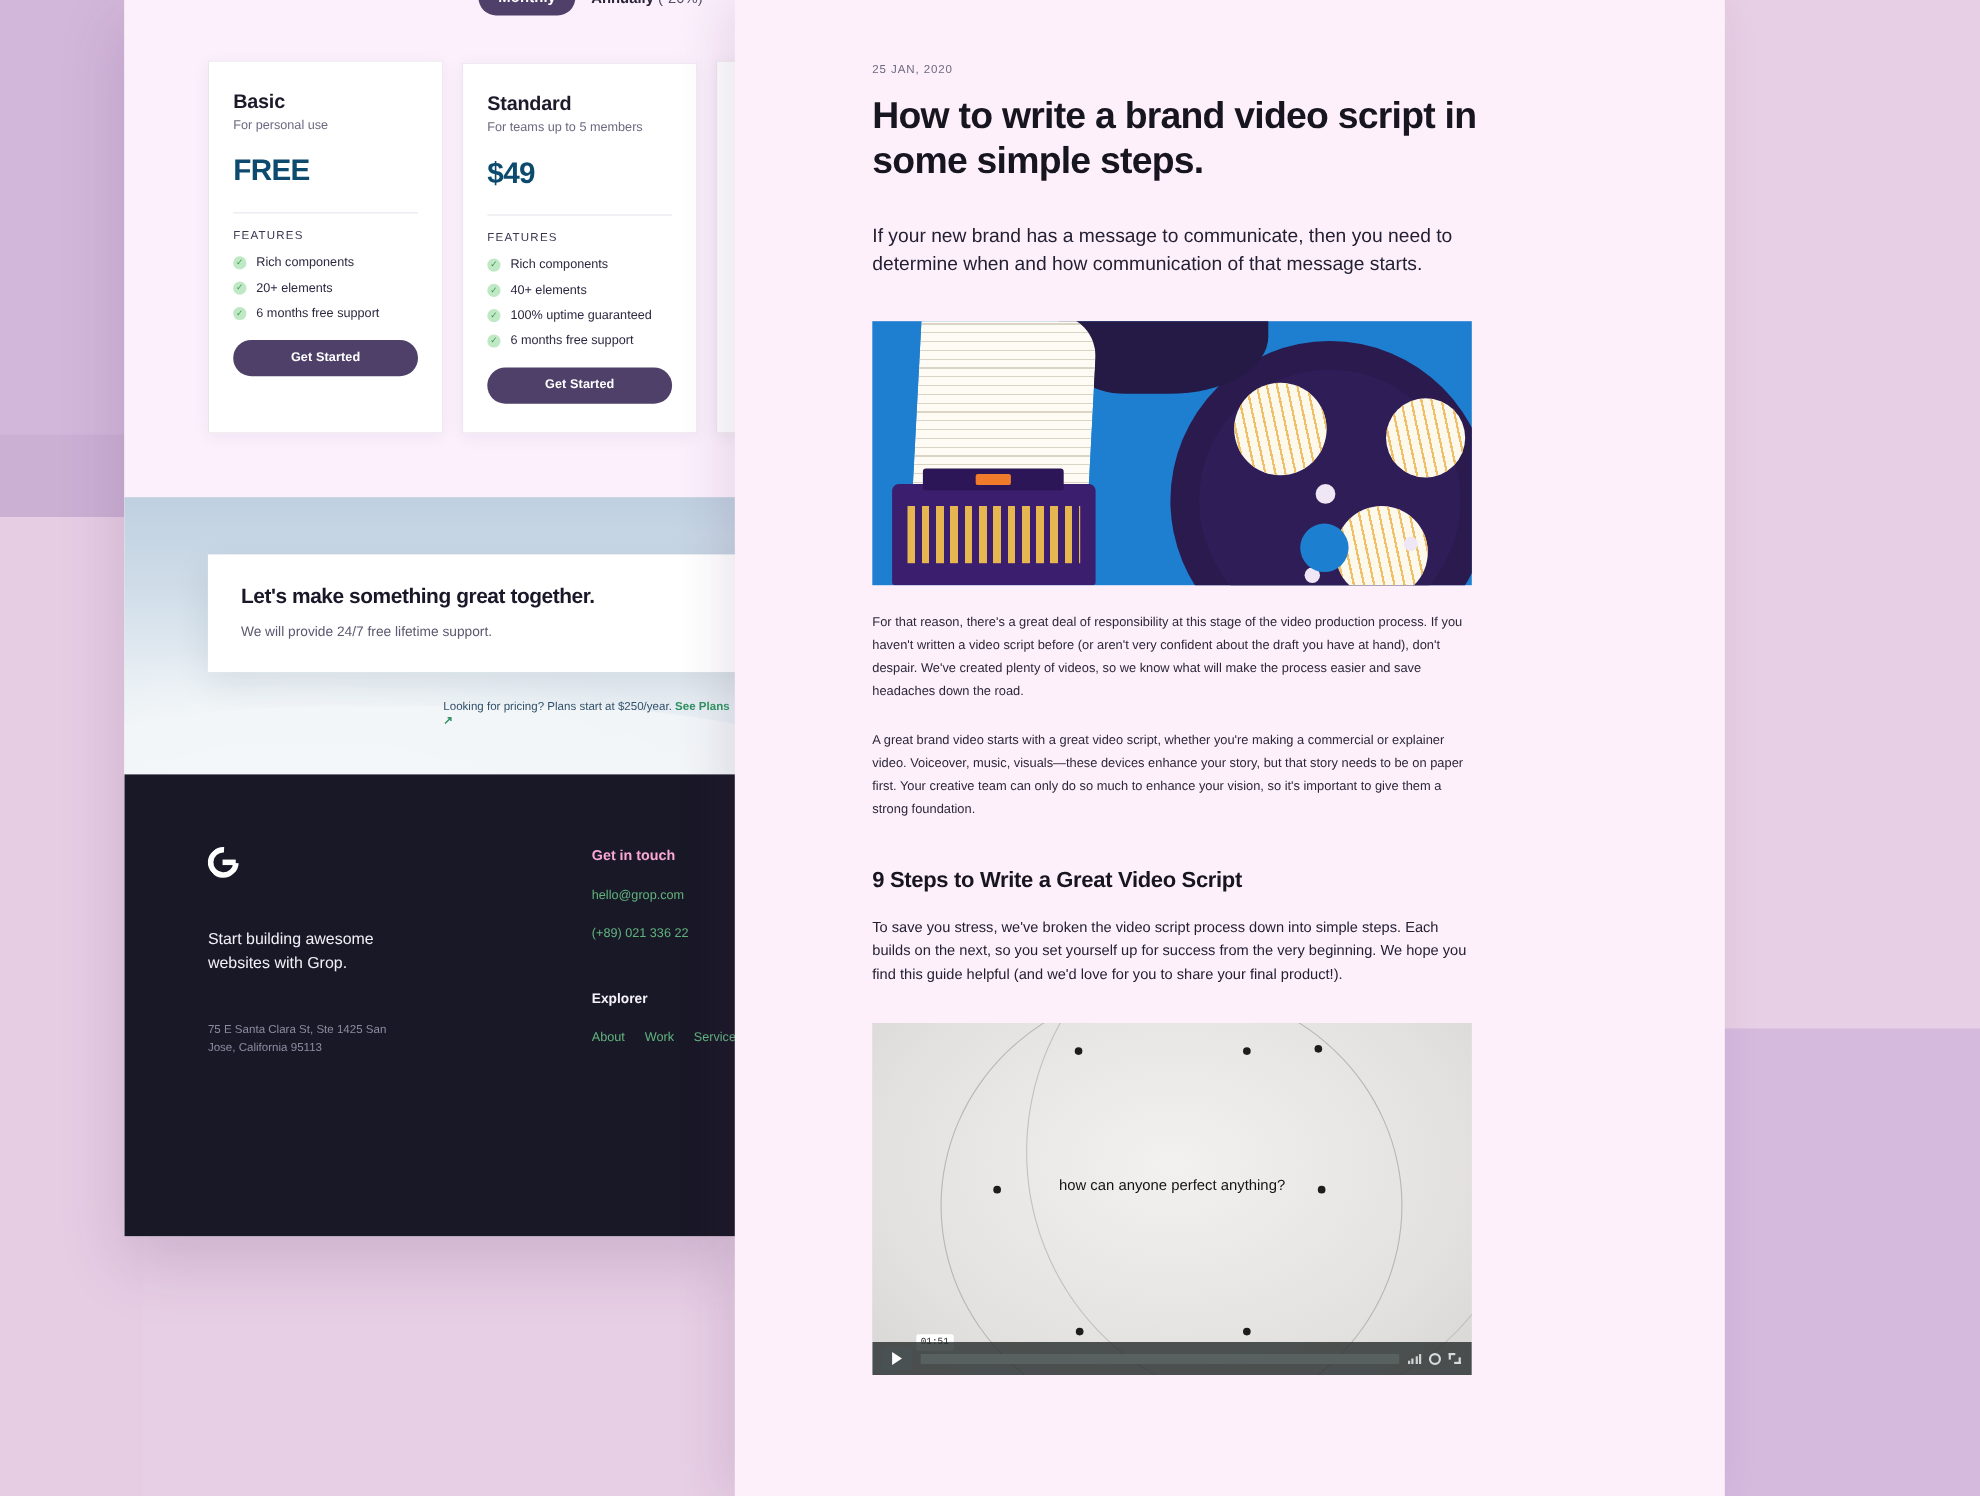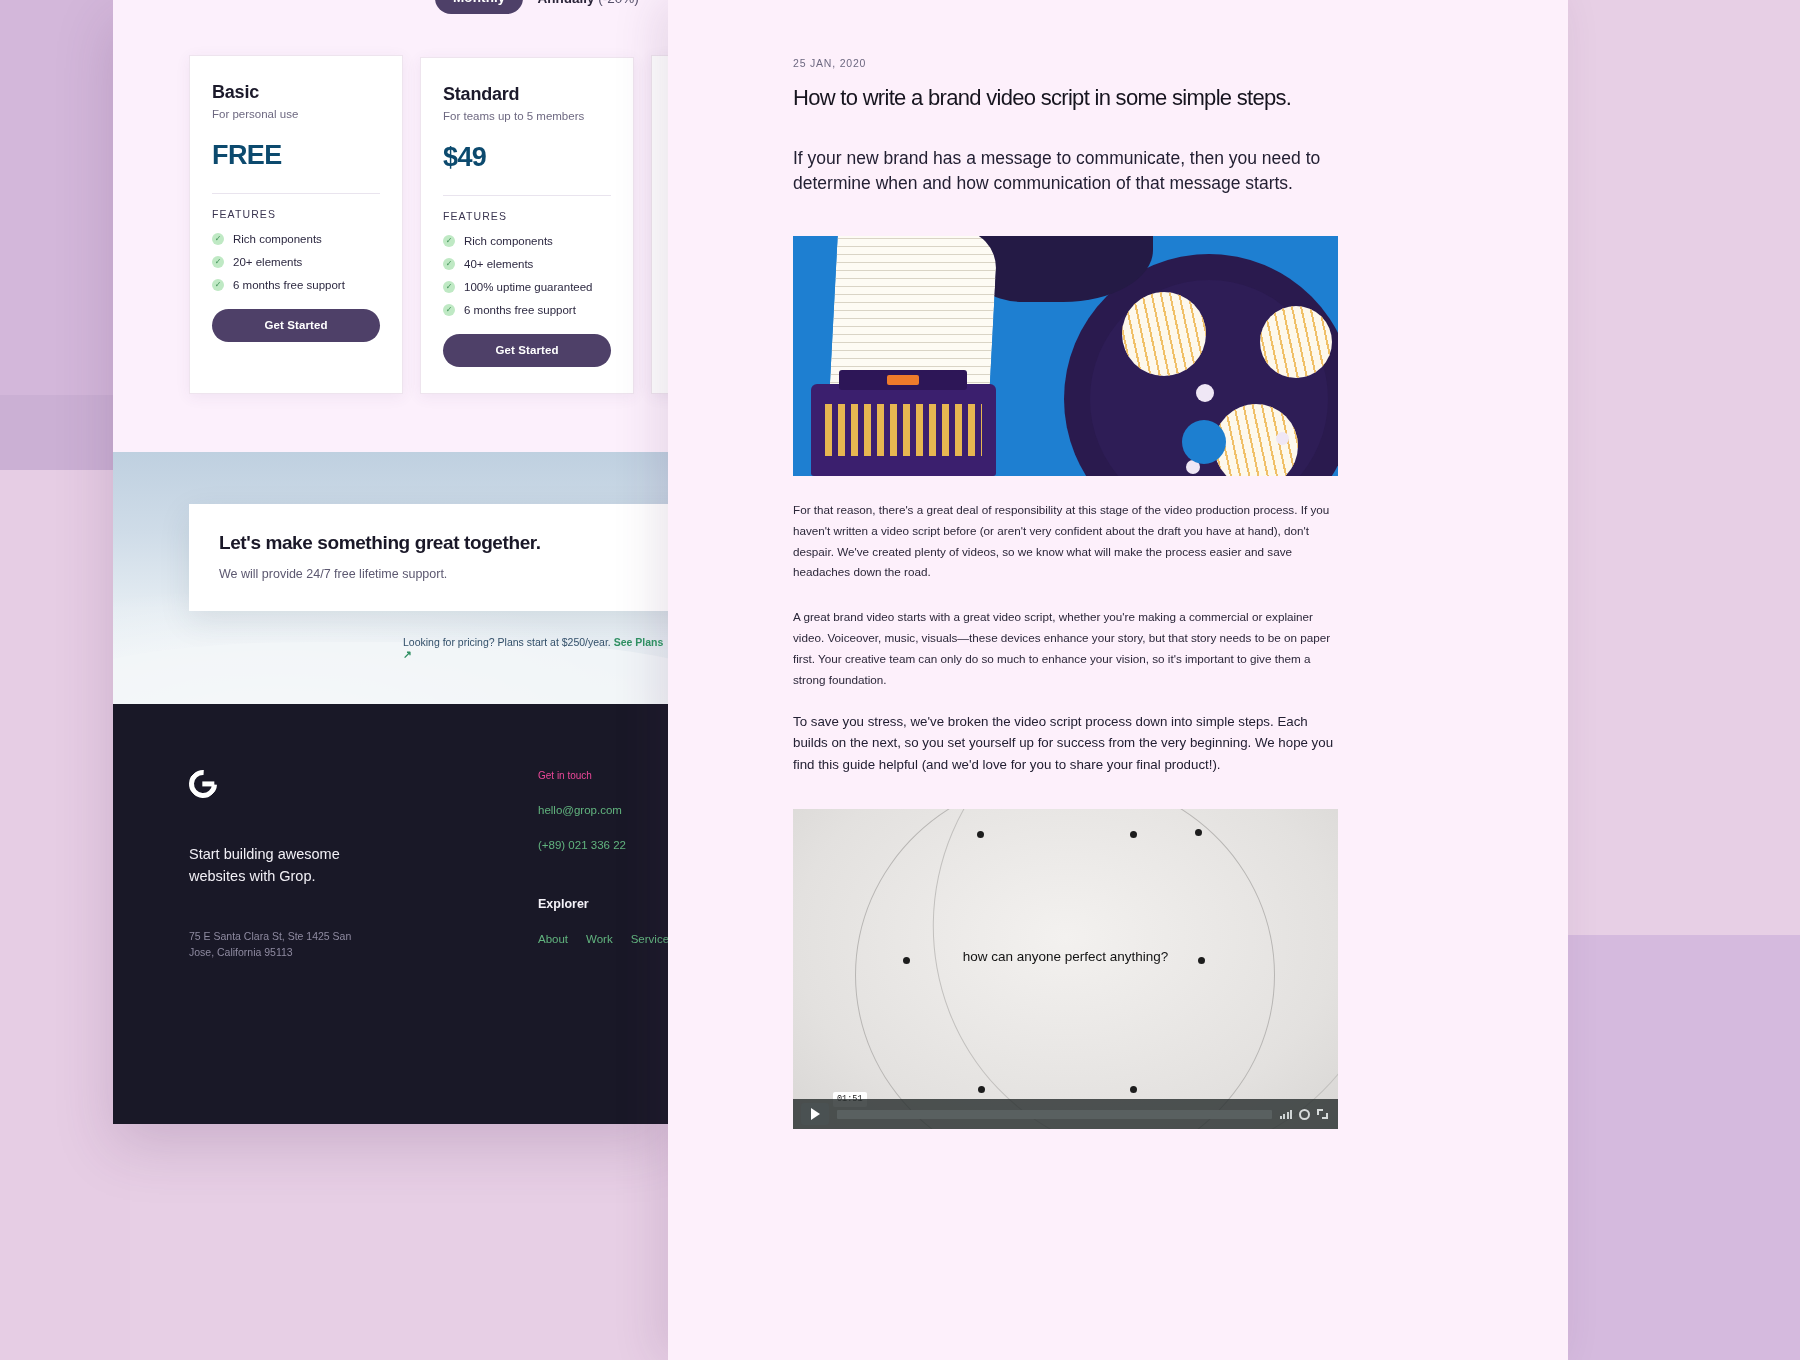--- a/index.html
+++ b/index.html
@@ -95,36 +95,36 @@
     border:5px solid #fff; border-right-color:transparent;
     transform:rotate(-42deg); position:relative;
   }
   .logo-g:after{
     content:""; position:absolute; right:-1px; bottom:3px;
     width:12px;height:5px;background:#fff;transform:rotate(42deg);
   }
   .foot-tag { margin-top:45px; font-size:14.5px; line-height:1.55; color:#f2f0f6; font-weight:500; max-width:170px;}
   .foot-addr { margin-top:40px; font-size:10.5px; line-height:1.55; color:#8e8aa0; max-width:180px;}
   .foot-col { position:absolute; left:425px; top:66px; width:230px; }
-  .fc-h { font-size:10px; color:#ec4899; font-weight:400; }
+  .fc-h { font-size:13px; color:#f9a8d4; font-weight:700; }
   .fc-link { display:block; margin-top:23px; font-size:11.5px; color:#61b37e; text-decoration:none; }
   .fc-h2 { margin-top:46px; font-size:12.5px; color:#f4f2f8; font-weight:600; }
   .fc-row { margin-top:22px; display:flex; gap:18px; }
   .fc-row a { font-size:11.5px; color:#61b37e; text-decoration:none; }
 
   
   .article {
     position:absolute; left:668px; top:0; width:900px; height:1360px;
     background:#fdf0fb; overflow:hidden;
     box-shadow:-12px 0 42px rgba(80,40,90,.12);
   }
   .art-inner { padding:57px 125px 0; }
   .art-date { font-size:10.5px; letter-spacing:.8px; color:#6d6880; }
   .art-h1 {
-    margin-top:16px; font-size:22px; line-height:1.22; font-weight:400;
+    margin-top:16px; font-size:34px; line-height:1.22; font-weight:700;
     color:#17151f; letter-spacing:-.7px; max-width:555px;
   }
   .art-lead {
     margin-top:34px; font-size:17.5px; line-height:1.46; color:#232033; max-width:545px;
   }
   .hero-img {
     margin-top:39px; width:545px; height:240px; position:relative; overflow:hidden;
     background:#1e7fd1;
   }
   .reel { position:absolute; right:-16px; top:18px; width:290px; height:290px;
@@ -336,20 +336,21 @@
       <div class="typewriter">
         <div class="tw-top"></div>
         <div class="tw-orange"></div>
         <div class="tw-keys"></div>
       </div>
     </div>
 
     <p class="art-p">For that reason, there's a great deal of responsibility at this stage of the video production process. If you haven't written a video script before (or aren't very confident about the draft you have at hand), don't despair. We've created plenty of videos, so we know what will make the process easier and save headaches down the road.</p>
     <p class="art-p">A great brand video starts with a great video script, whether you're making a commercial or explainer video. Voiceover, music, visuals—these devices enhance your story, but that story needs to be on paper first. Your creative team can only do so much to enhance your vision, so it's important to give them a strong foundation.</p>
 
+    <h2 class="art-h2">9 Steps to Write a Great Video Script</h2>
     <p class="art-p2">To save you stress, we've broken the video script process down into simple steps. Each builds on the next, so you set yourself up for success from the very beginning. We hope you find this guide helpful (and we'd love for you to share your final product!).</p>
 
     <div class="video">
       <div class="v-ellipse"></div>
       <div class="v-ellipse2"></div>
       <div class="v-dot vd1"></div>
       <div class="v-dot vd2"></div>
       <div class="v-dot vd3"></div>
       <div class="v-dot vd4"></div>
       <div class="v-dot vd5"></div>

